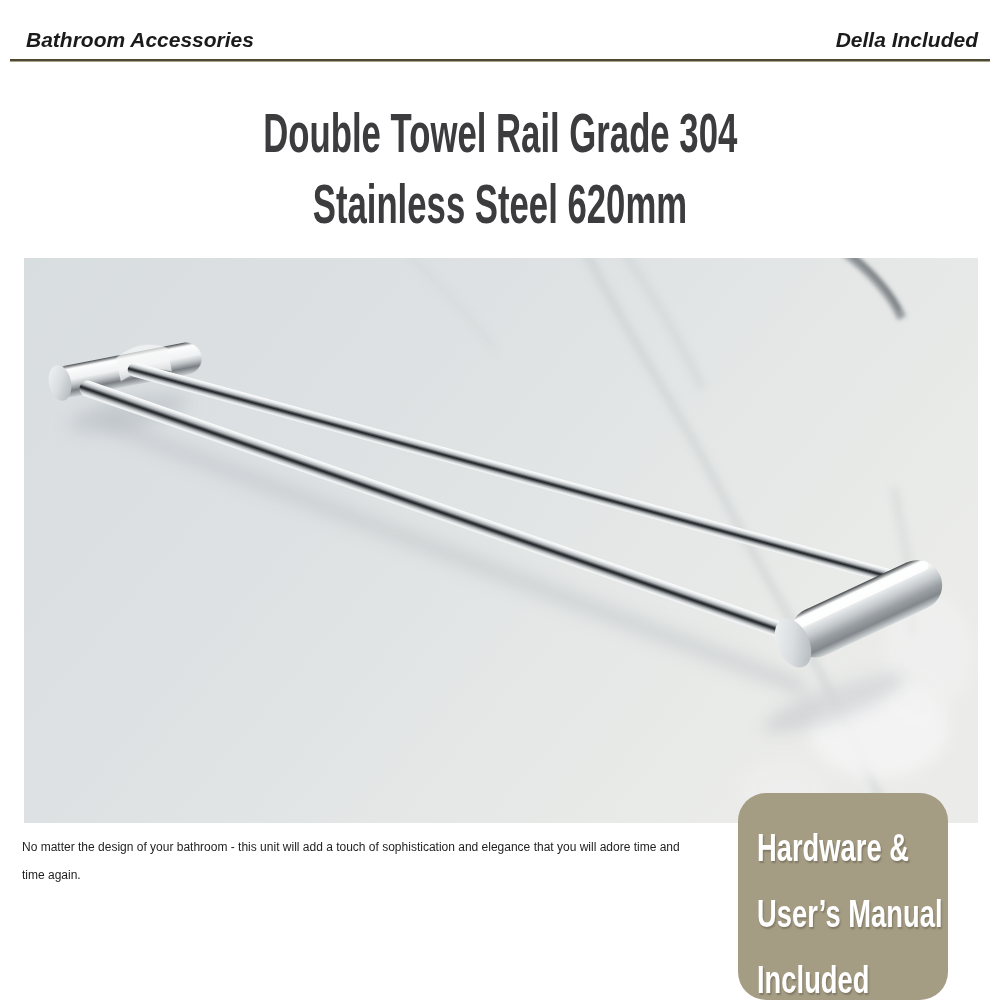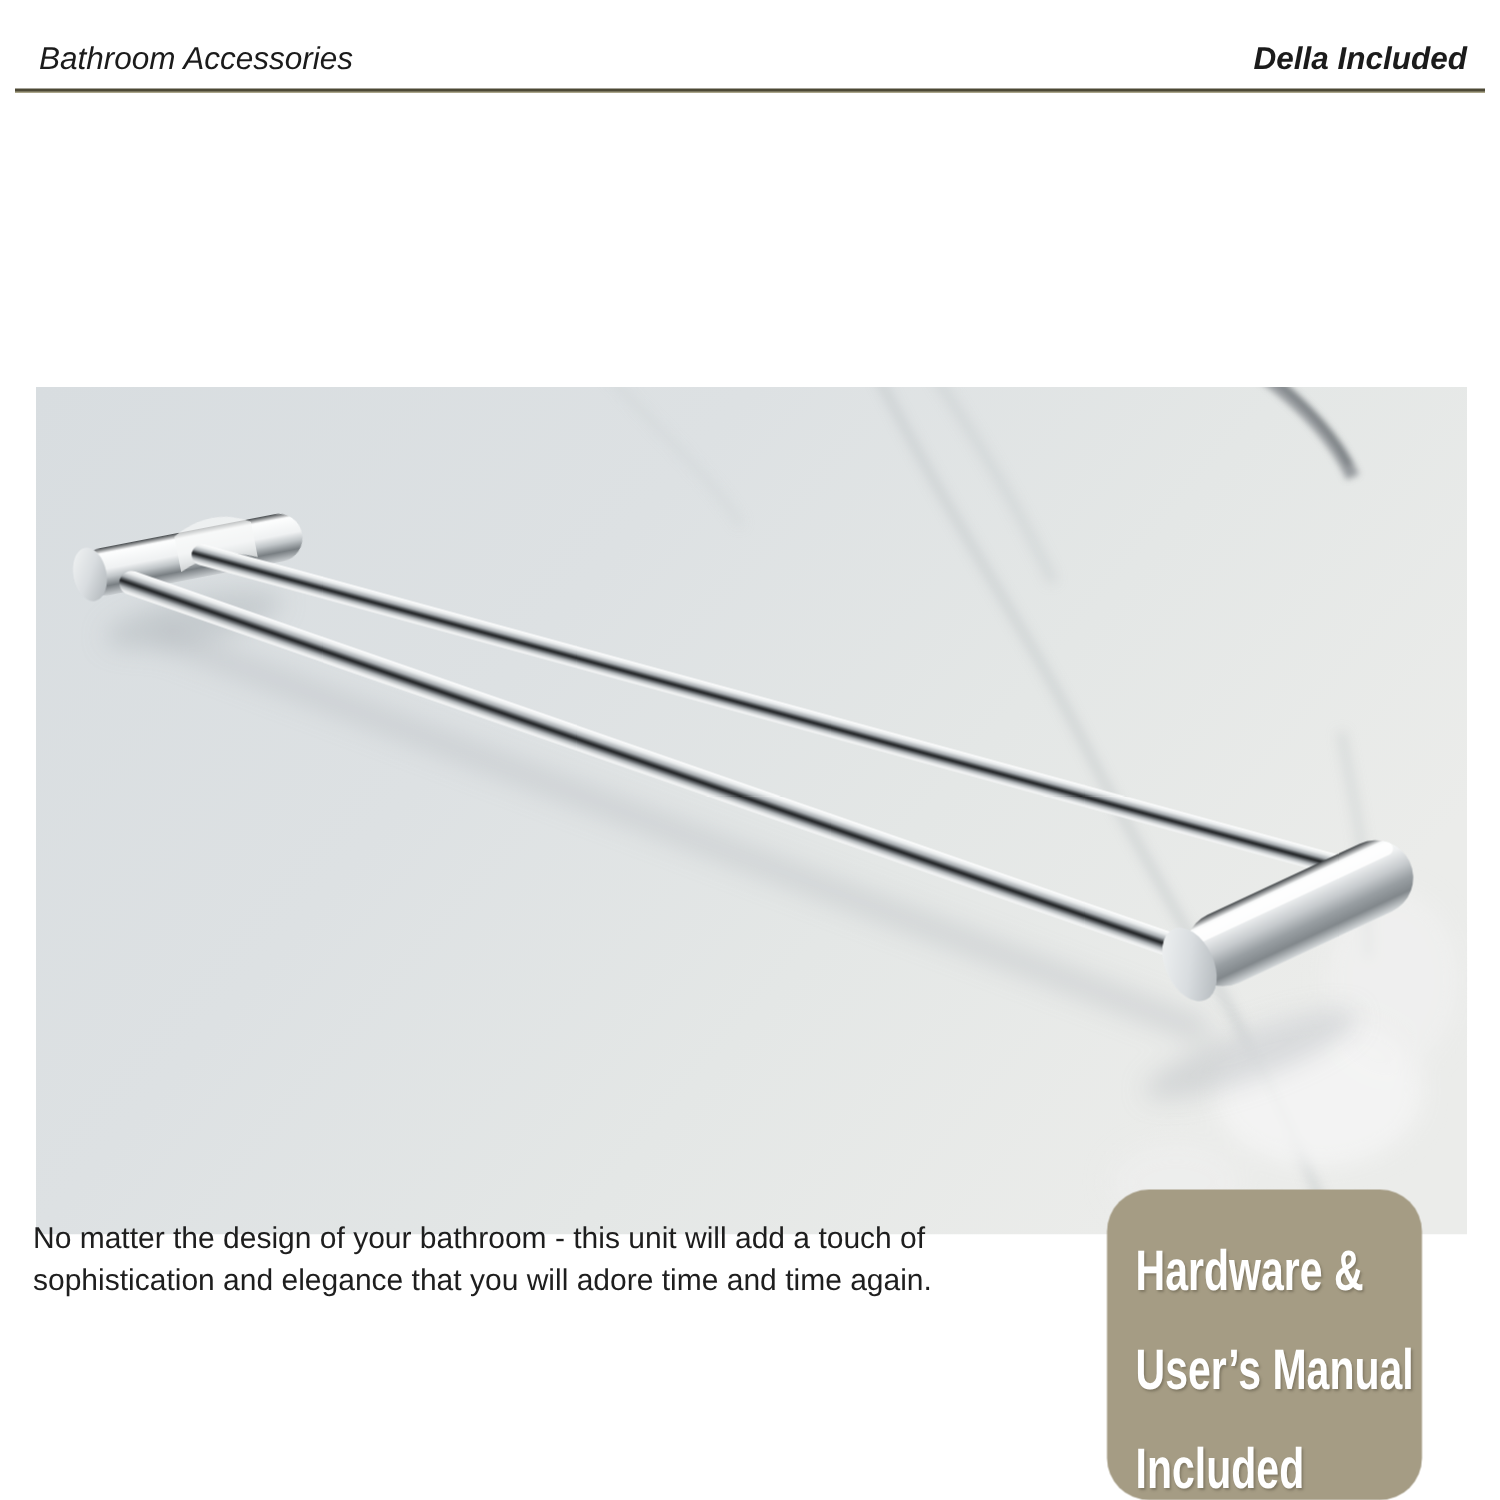--- a/index.html
+++ b/index.html
@@ -4,21 +4,21 @@
 <style>
   html,body { margin:0; padding:0; background:#ffffff; }
   .page {
     position:relative; width:1000px; height:1000px;
     background:#ffffff; overflow:hidden;
     font-family:"Liberation Sans", sans-serif;
   }
   
   .hdr-left {
     position:absolute; left:26px; top:28px;
-    font-size:21px; font-weight:normal; font-style:italic;
+    font-size:21px; font-weight:bold; font-style:italic;
     color:#1b1b1b; white-space:nowrap;text-align:center;
   }
   .hdr-right {
     position:absolute; right:22px; top:28px;
     font-size:21px; font-weight:bold; font-style:italic;
     color:#1b1b1b; white-space:nowrap;
   }
   .rule {
     position:absolute; left:10px; right:10px; top:59px; height:2px;
     background:#4d4935; border-bottom:1px solid #aaa58a;
@@ -34,22 +34,22 @@
     display:inline-block; transform:scaleX(0.62);
     transform-origin:50% 50%; white-space:nowrap;
   }
   
   .image-wrap {
     position:absolute; left:24px; top:258px; width:954px; height:565px;
   }
   .image-wrap svg { display:block; }
   
   .desc {
-    position:absolute; left:22px; top:812px; width:676px;
-    font-size:20px; line-height:28px; color:#1e1e1e;
+    position:absolute; left:22px; top:833px; width:676px;
+    font-size:12px; line-height:28px; color:#1e1e1e;
   }
   .desc p { margin:0 0 14px 0; }
   
   .badge {
     position:absolute; left:738px; top:793px; width:210px; height:207px;
     background:#a59c84; color:#ffffff; box-sizing:border-box;
     padding:22px 0 0 19px; font-weight:bold; font-size:38px;
     line-height:66px; z-index:5;
     text-shadow:1.5px 1.5px 2px rgba(60,55,40,0.35);
     border-radius:28px;
@@ -62,20 +62,24 @@
 </style>
 </head>
 <body>
 
 <div class="page">
 
   <div class="hdr-left">Bathroom Accessories</div>
   <div class="hdr-right">Della Included</div>
   <div class="rule"></div>
 
+  <h1 class="title">
+    <span class="t-line"><span class="cond">Double Towel Rail Grade 304</span></span>
+    <span class="t-line"><span class="cond">Stainless Steel 620mm</span></span>
+  </h1>
 
   <div class="image-wrap">
     <svg width="954" height="565" viewBox="0 0 954 565">
       <defs>
         <linearGradient id="gMarble" x1="0" y1="0" x2="1" y2="0.5">
           <stop offset="0" stop-color="#d8dde0"></stop>
           <stop offset="0.4" stop-color="#dde1e3"></stop>
           <stop offset="0.7" stop-color="#e4e7e6"></stop>
           <stop offset="1" stop-color="#ebecea"></stop>
         </linearGradient>

